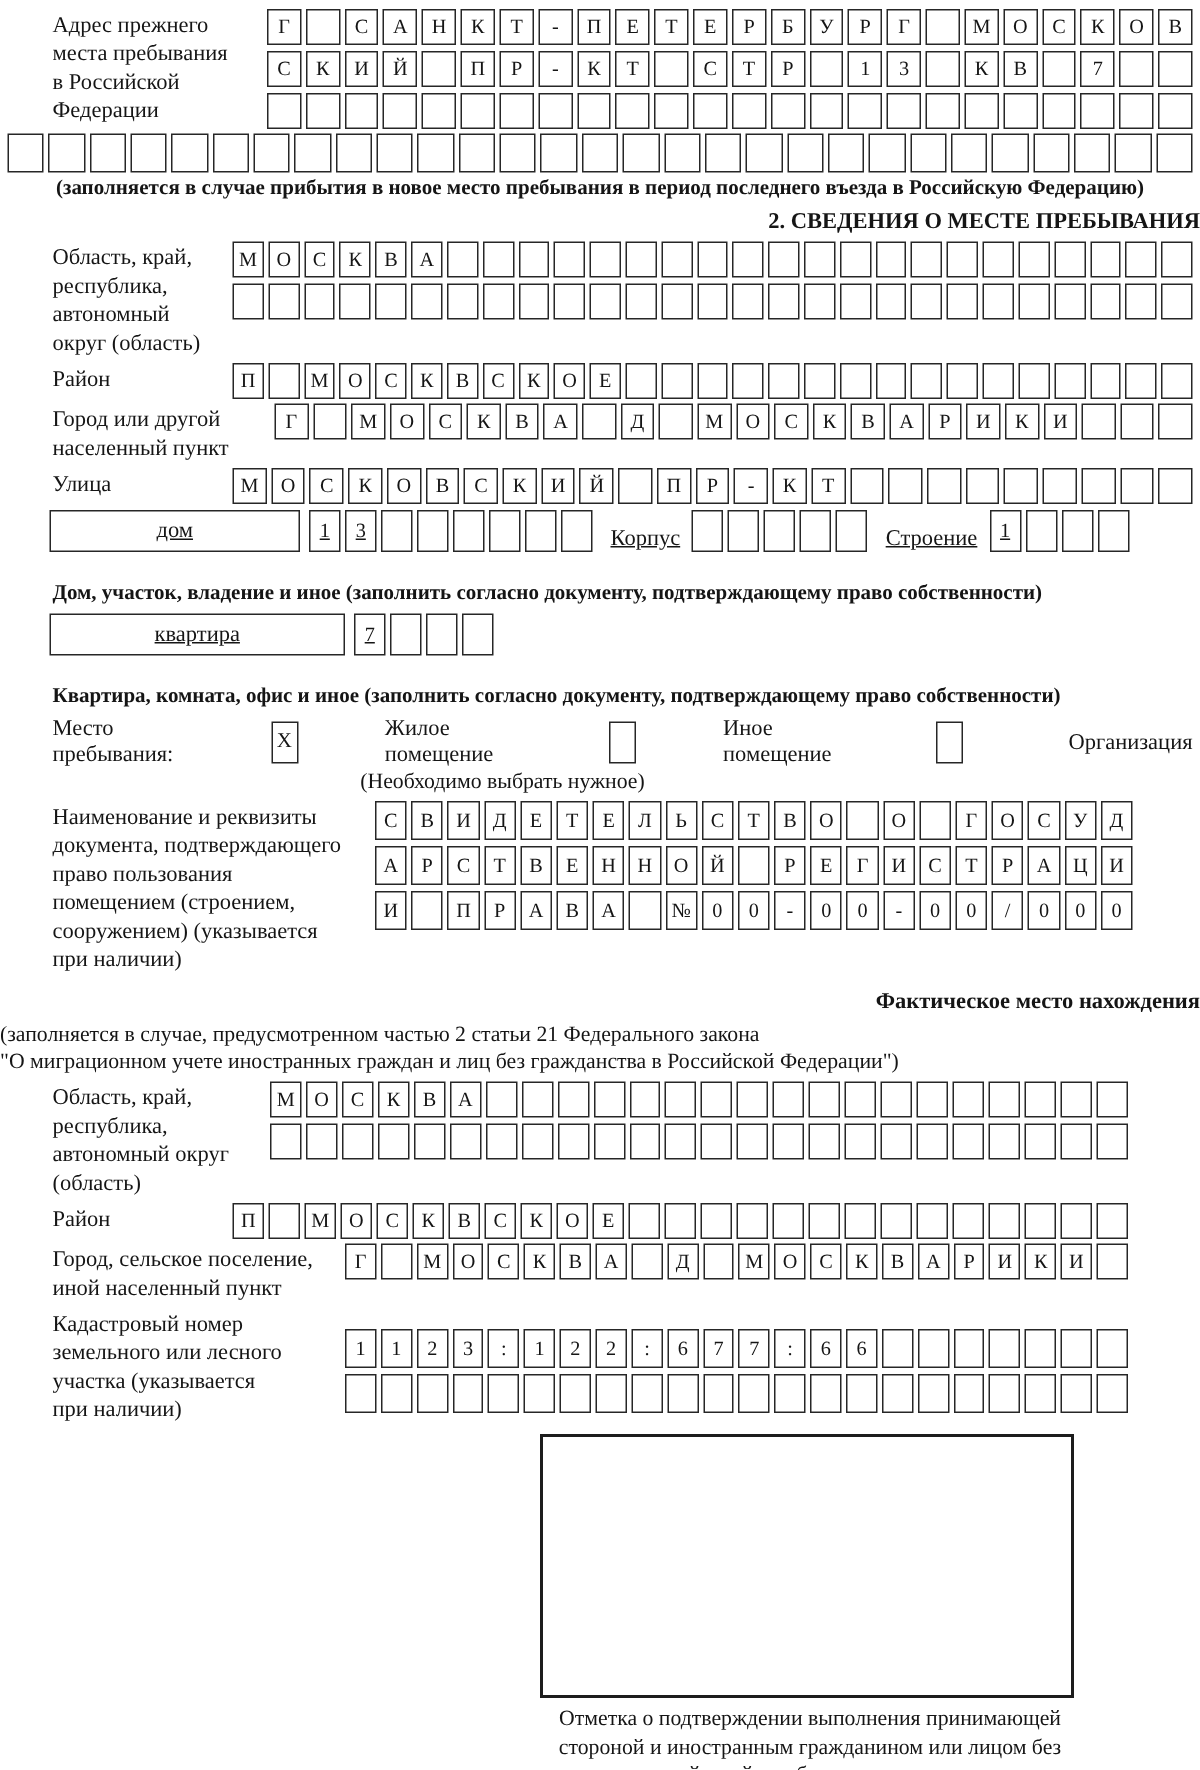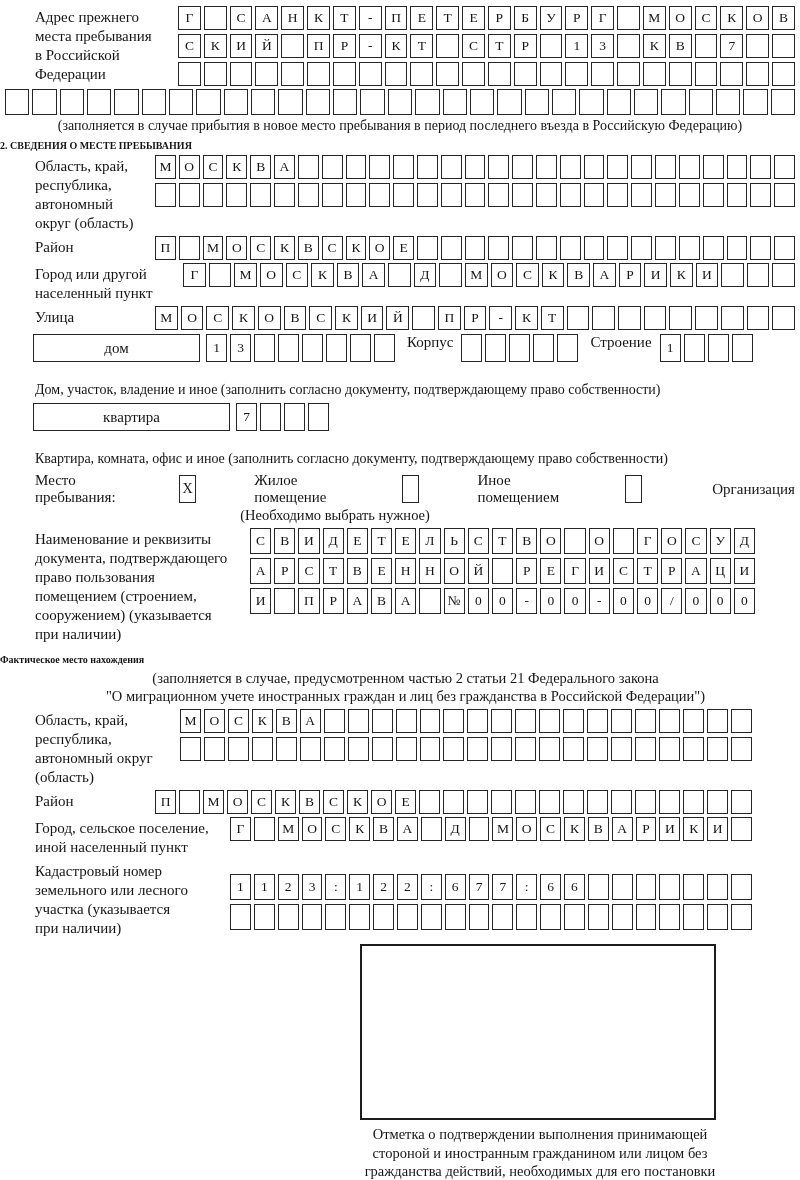--- a/index.html
+++ b/index.html
@@ -18,27 +18,27 @@
   .rows{flex:1 1 auto;min-width:0;}
   .cellrow{display:flex;gap:3px;height:24px;margin-bottom:4px;}
   .cellrow:last-child{margin-bottom:0;}
   .cell{
     flex:1 1 0;border:1.6px solid #262626;box-sizing:border-box;background:#fff;
     display:flex;align-items:center;justify-content:center;
     font-size:13.5px;line-height:1;overflow:hidden;
   }
   .tall .cell,.tall{height:26px;}
   .fullw{margin:3px 5px 0 5px;}
-  .caption{font-size:14px;line-height:18px;margin-top:2px;}
+  .caption{font-size:14px;line-height:18px;margin-top:2px;font-weight:bold;}
   .center{text-align:center;}
   .leftcap{margin-left:35px;margin-top:19px;}
-  .sec-title{font-weight:bold;font-size:10px;text-align:left;margin-top:5px;}
-  .subnote{font-size:14.5px;line-height:18px;text-align:center;white-space:pre-line;margin-top:4px;margin-left:11px;}
+  .sec-title{font-weight:bold;font-size:15px;text-align:right;margin-top:5px;}
+  .subnote{font-size:14.5px;line-height:18px;text-align:left;white-space:pre-line;margin-top:4px;}
   
-  .inlinerow{display:flex;align-items:flex-start;margin:4px 5px 0 33px;height:28px;}
+  .inlinerow{display:flex;align-items:flex-end;margin:4px 5px 0 33px;height:28px;text-decoration:underline;}
   .bigbox{border:1.7px solid #262626;box-sizing:border-box;height:28px;display:flex;
     align-items:center;justify-content:center;font-size:15px;}
   .bb-house{width:167px;} .bb-apt{width:197px;}
   .fixed{display:flex;gap:3px;height:28px;margin-left:6px;}
   .fixed .cell{flex:0 0 21px;height:28px;}
   .inlabel{font-size:15px;margin:0 8px 0 12px;}
   
   .stay{display:flex;align-items:center;margin:6px 5px 0 35px;height:30px;gap:48px;}
   .slabel{font-size:15px;}
   .chk{width:24px;height:28px;border:1.7px solid #262626;box-sizing:border-box;
@@ -386,21 +386,21 @@
         <span class="cell"></span>
       </div>
   </div>
   <div class="caption leftcap">Квартира, комната, офис и иное (заполнить согласно документу, подтверждающему право собственности)</div>
 
   <div class="stay">
     <span class="slabel">Место пребывания:</span>
     <span class="chk">X</span>
     <span class="slabel">Жилое помещение</span>
     <span class="chk gap1"></span>
-    <span class="slabel">Иное помещением</span>
+    <span class="slabel">Иное помещение</span>
     <span class="chk gap1"></span>
     <span class="slabel" style="margin-left:12px;">Организация</span>
   </div>
   <div class="note-choose">(Необходимо выбрать нужное)</div>
 
   <div class="field mr40" style="margin-top:4px;">
     <div class="flabel w215">Наименование и реквизиты
 документа, подтверждающего
 право пользования
 помещением (строением,

